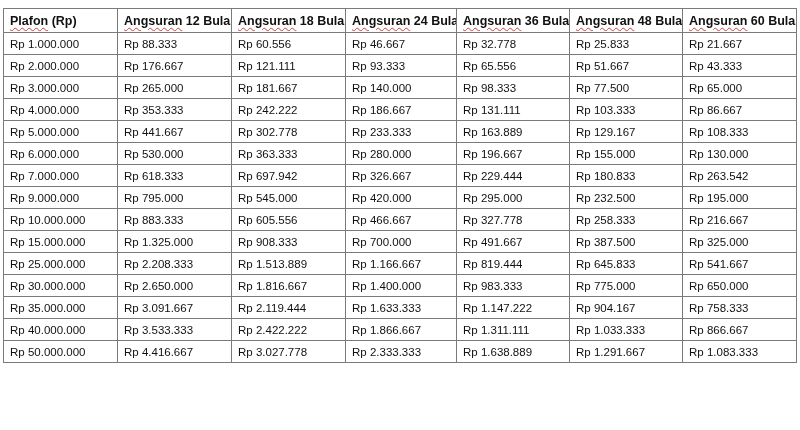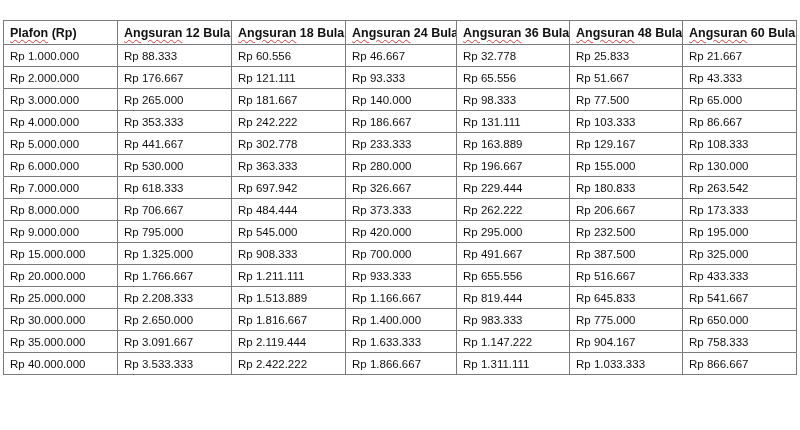--- a/index.html
+++ b/index.html
@@ -1,19 +1,19 @@
 <!DOCTYPE html>
 <html><head>
 <meta charset="utf-8">
 <style>
   html, body { margin: 0; padding: 0; background: #ffffff; }
   body { width: 800px; height: 430px; overflow: hidden; position: relative;
          font-family: "Liberation Sans", "DejaVu Sans", sans-serif; }
   table.grid {
-    position: absolute; left: 3px; top: 20px;
+    position: absolute; left: 3px; top: 8px;
     border-collapse: collapse; table-layout: fixed;
     width: 793px;
   }
   table.grid th, table.grid td {
     border: 1px solid #7a7a7a;
     padding: 0 0 0 6px;
     text-align: left;
     white-space: nowrap;
     color: #111;
     overflow: hidden;
@@ -115,54 +115,45 @@
       <tr>
         <td>Rp 7.000.000</td>
         <td>Rp 618.333</td>
         <td>Rp 697.942</td>
         <td>Rp 326.667</td>
         <td>Rp 229.444</td>
         <td>Rp 180.833</td>
         <td>Rp 263.542</td>
       </tr>
       <tr>
-        <td>Rp 8.000.000</td>
-        <td>Rp 706.667</td>
-        <td>Rp 484.444</td>
-        <td>Rp 373.333</td>
-        <td>Rp 262.222</td>
-        <td>Rp 206.667</td>
-        <td>Rp 173.333</td>
-      </tr>
-      <tr>
         <td>Rp 9.000.000</td>
         <td>Rp 795.000</td>
         <td>Rp 545.000</td>
         <td>Rp 420.000</td>
         <td>Rp 295.000</td>
         <td>Rp 232.500</td>
         <td>Rp 195.000</td>
       </tr>
       <tr>
+        <td>Rp 10.000.000</td>
+        <td>Rp 883.333</td>
+        <td>Rp 605.556</td>
+        <td>Rp 466.667</td>
+        <td>Rp 327.778</td>
+        <td>Rp 258.333</td>
+        <td>Rp 216.667</td>
+      </tr>
+      <tr>
         <td>Rp 15.000.000</td>
         <td>Rp 1.325.000</td>
         <td>Rp 908.333</td>
         <td>Rp 700.000</td>
         <td>Rp 491.667</td>
         <td>Rp 387.500</td>
         <td>Rp 325.000</td>
-      </tr>
-      <tr>
-        <td>Rp 20.000.000</td>
-        <td>Rp 1.766.667</td>
-        <td>Rp 1.211.111</td>
-        <td>Rp 933.333</td>
-        <td>Rp 655.556</td>
-        <td>Rp 516.667</td>
-        <td>Rp 433.333</td>
       </tr>
       <tr>
         <td>Rp 25.000.000</td>
         <td>Rp 2.208.333</td>
         <td>Rp 1.513.889</td>
         <td>Rp 1.166.667</td>
         <td>Rp 819.444</td>
         <td>Rp 645.833</td>
         <td>Rp 541.667</td>
       </tr>
@@ -186,14 +177,23 @@
       </tr>
       <tr>
         <td>Rp 40.000.000</td>
         <td>Rp 3.533.333</td>
         <td>Rp 2.422.222</td>
         <td>Rp 1.866.667</td>
         <td>Rp 1.311.111</td>
         <td>Rp 1.033.333</td>
         <td>Rp 866.667</td>
       </tr>
+      <tr>
+        <td>Rp 50.000.000</td>
+        <td>Rp 4.416.667</td>
+        <td>Rp 3.027.778</td>
+        <td>Rp 2.333.333</td>
+        <td>Rp 1.638.889</td>
+        <td>Rp 1.291.667</td>
+        <td>Rp 1.083.333</td>
+      </tr>
     </tbody>
 </table>
 
 </body></html>

